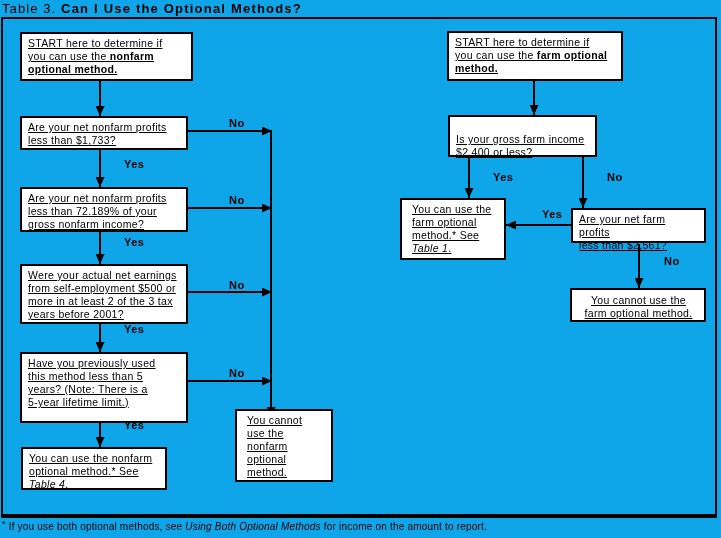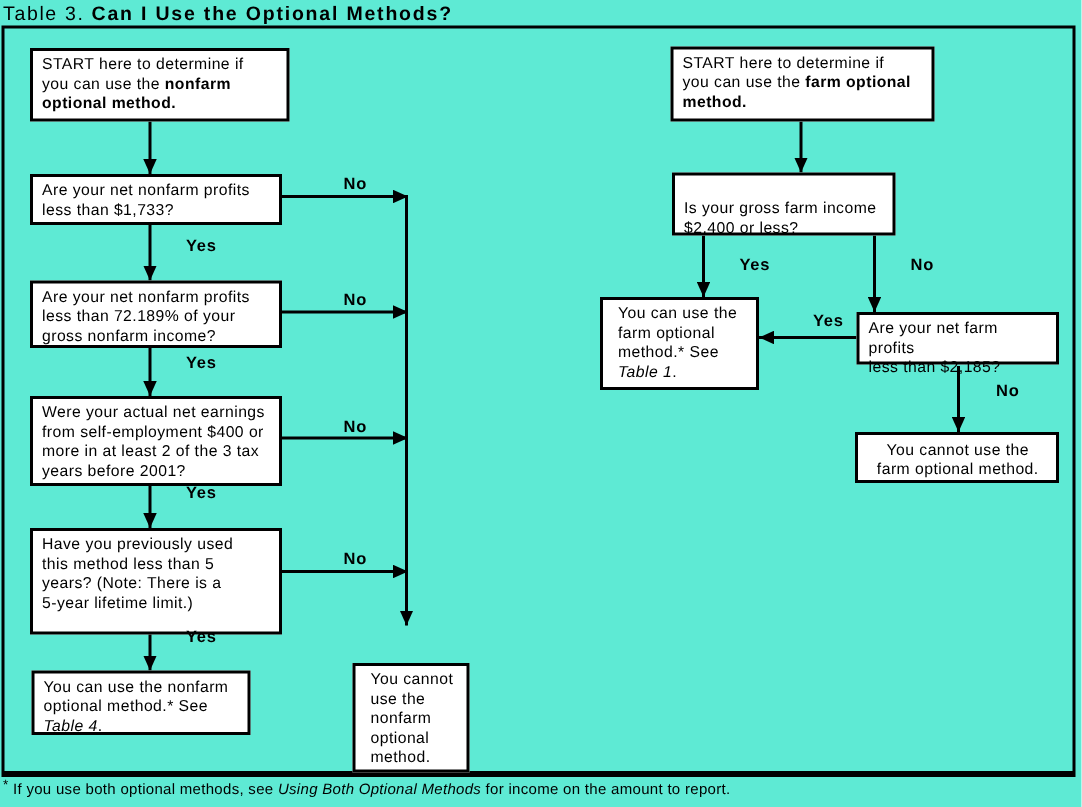--- a/index.html
+++ b/index.html
@@ -1,32 +1,32 @@
 <!DOCTYPE html>
 <html><head>
 <meta charset="utf-8">
 <style>
   html,body{margin:0;padding:0;background:#fff;}
   .canvas{
-    position:relative;width:721px;height:538px;background:#5eead4;
+    position:relative;width:721px;height:538px;background:#0ea5e9;
     font-family:"Liberation Sans", sans-serif;color:#000;overflow:hidden;
   }
   .title{
     position:absolute;left:2px;top:1px;font-size:13px;letter-spacing:1.1px;white-space:nowrap;
   }
   .title b{letter-spacing:1.2px;}
   .frame{
     position:absolute;left:1px;top:17px;width:716px;height:501px;
     border:2px solid #000;border-bottom:4px solid #000;box-sizing:border-box;
   }
   svg.connectors{position:absolute;left:0;top:0;pointer-events:none;}
   .box{
     position:absolute;box-sizing:border-box;background:#fff;border:2px solid #000;
     font-size:10.5px;line-height:13px;letter-spacing:0.3px;
-    padding:3px 5px 4px 6px;white-space:pre-line;
+    padding:3px 5px 4px 6px;white-space:pre-line;text-decoration:underline;
   }
   .box.center{text-align:center;}
   .box.pad-l{padding-left:10px;}
   .box i{font-style:italic;}
   .lbl{
     position:absolute;font-weight:bold;font-size:11px;letter-spacing:0.5px;white-space:nowrap;margin-left:20px;
   }
   .footnote{
     position:absolute;left:2px;top:521px;font-size:10px;letter-spacing:0.2px;white-space:nowrap;
   }
@@ -72,53 +72,53 @@
 optional method.</b></div>
 
   <div class="box" style="left:20px;top:116px;width:168px;height:34px;"><span>Are your net nonfarm profits
 less than $1,733?</span></div>
 
   <div class="box" style="left:20px;top:187px;width:168px;height:45px;"><span>Are your net nonfarm profits
 less than 72.189% of your
 gross nonfarm income?</span></div>
 
   <div class="box" style="left:20px;top:264px;width:168px;height:60px;"><span>Were your actual net earnings
-from self-employment $400 or
+from self-employment $500 or
 more in at least 2 of the 3 tax
 years before 2001?</span></div>
 
   <div class="box" style="left:20px;top:352px;width:168px;height:71px;"><span>Have you previously used
 this method less than 5
 years? (Note: There is a
 5-year lifetime limit.)</span></div>
 
   <div class="box" style="left:21px;top:447px;width:146px;height:43px;"><span>You can use the nonfarm
 optional method.* See
 </span><i>Table 4</i><span>.</span></div>
 
-  <div class="box pad-l" style="left:235px;top:442px;width:78px;height:73px;"><span>You cannot
+  <div class="box pad-l" style="left:235px;top:409px;width:98px;height:73px;"><span>You cannot
 use the
 nonfarm
 optional
 method.</span></div>
 
   <div class="box" style="left:447px;top:31px;width:176px;height:50px;"><span>START here to determine if
 you can use the </span><b>farm optional
 method.</b></div>
 
   <div class="box" style="left:448px;top:115px;width:149px;height:42px;padding-top:16px;"><span>Is your gross farm income
 $2,400 or less?</span></div>
 
   <div class="box pad-l" style="left:400px;top:198px;width:106px;height:62px;"><span>You can use the
 farm optional
 method.* See
 </span><i>Table 1</i><span>.</span></div>
 
   <div class="box" style="left:571px;top:208px;width:135px;height:35px;"><span>Are your net farm profits
-less than $2,185?</span></div>
+less than $2,561?</span></div>
 
   <div class="box center" style="left:570px;top:288px;width:136px;height:34px;padding-top:4px;"><span>You cannot use the
 farm optional method.</span></div>
 
   <span class="lbl" style="left:209px;top:117px;">No</span>
   <span class="lbl" style="left:104px;top:158px;">Yes</span>
   <span class="lbl" style="left:209px;top:194px;">No</span>
   <span class="lbl" style="left:104px;top:236px;">Yes</span>
   <span class="lbl" style="left:209px;top:279px;">No</span>
   <span class="lbl" style="left:104px;top:323px;">Yes</span>

